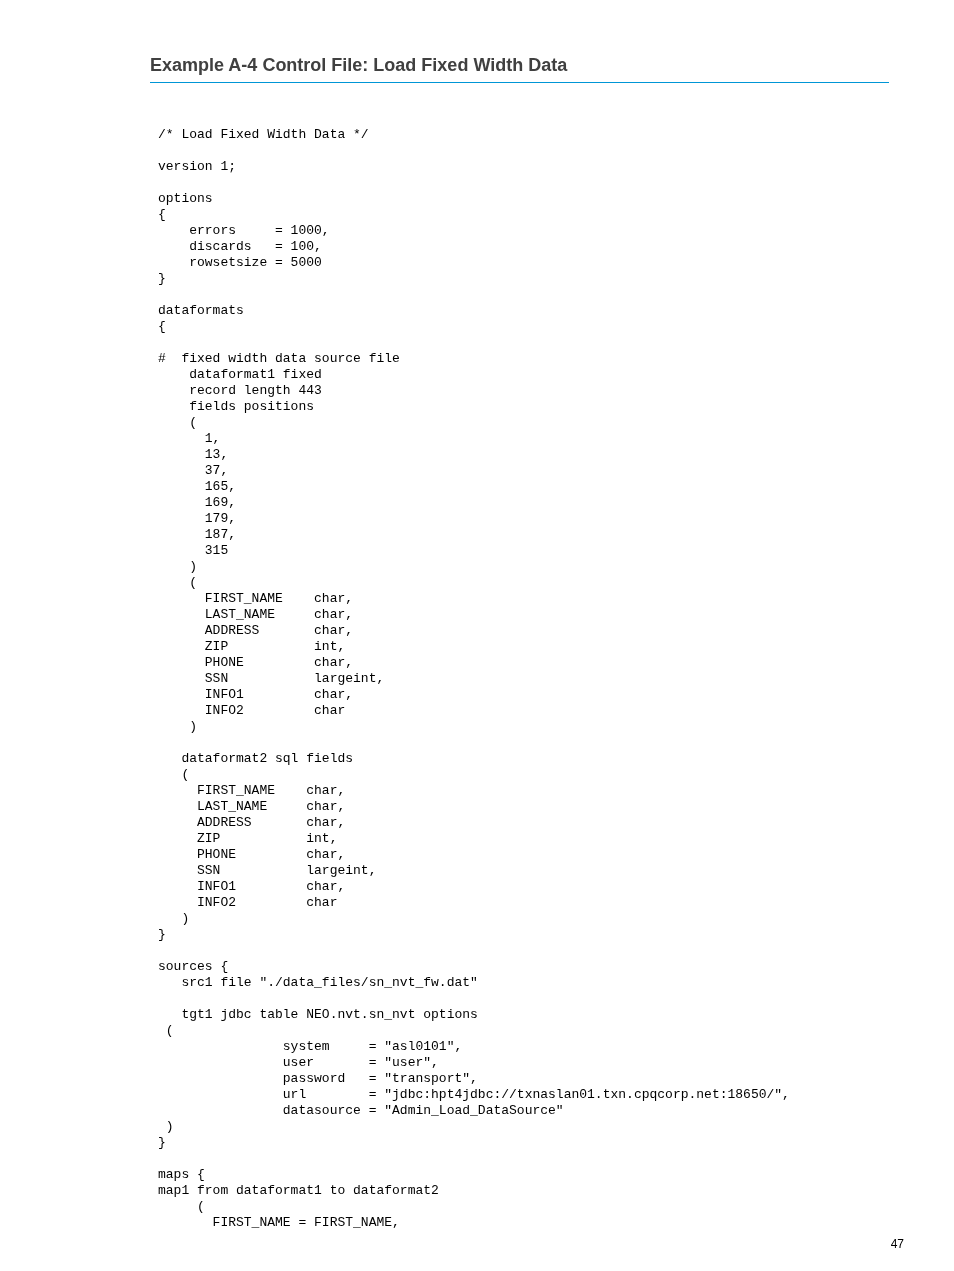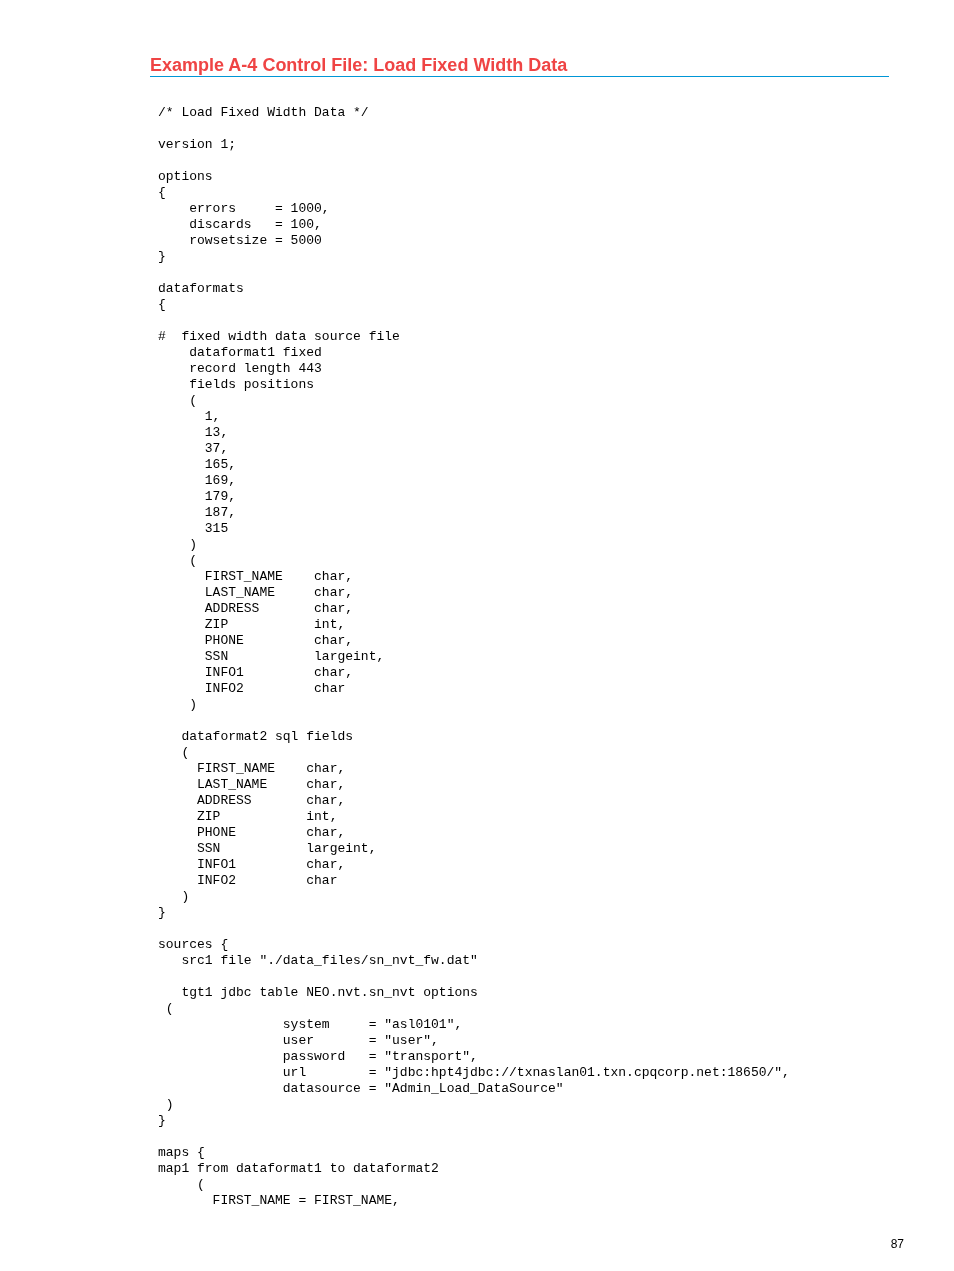--- a/index.html
+++ b/index.html
@@ -4,27 +4,28 @@
 <style>
   body {
     margin: 0;
     padding: 55px 65px 30px 150px;
     font-family: Arial, Helvetica, sans-serif;
     background: #fff;
     width: 954px;
     box-sizing: border-box;
   }
   .heading {
-    color: #ef4444;
+    color: #404040;
     font-size: 18px;
     font-weight: bold;
     font-family: "Arial Narrow", Arial, sans-serif;
     font-stretch: condensed;
+    padding-bottom: 6px;
     border-bottom: 1px solid #0096d6;
-    margin-bottom: 28px;
+    margin-bottom: 44px;
   }
   pre.code {
     font-family: "Courier New", Courier, monospace;
     font-size: 13px;
     line-height: 16px;
     white-space: pre;
     margin: 8px;
     color: #000;
   }
   .pagenum {
@@ -103,13 +104,13 @@
                 url        = "jdbc:hpt4jdbc://txnaslan01.txn.cpqcorp.net:18650/",
                 datasource = "Admin_Load_DataSource"
  )
 }
 
 maps {
 map1 from dataformat1 to dataformat2
      (
        FIRST_NAME = FIRST_NAME,</pre>
 
-<div class="pagenum">87</div>
+<div class="pagenum">47</div>
 
 </body></html>

